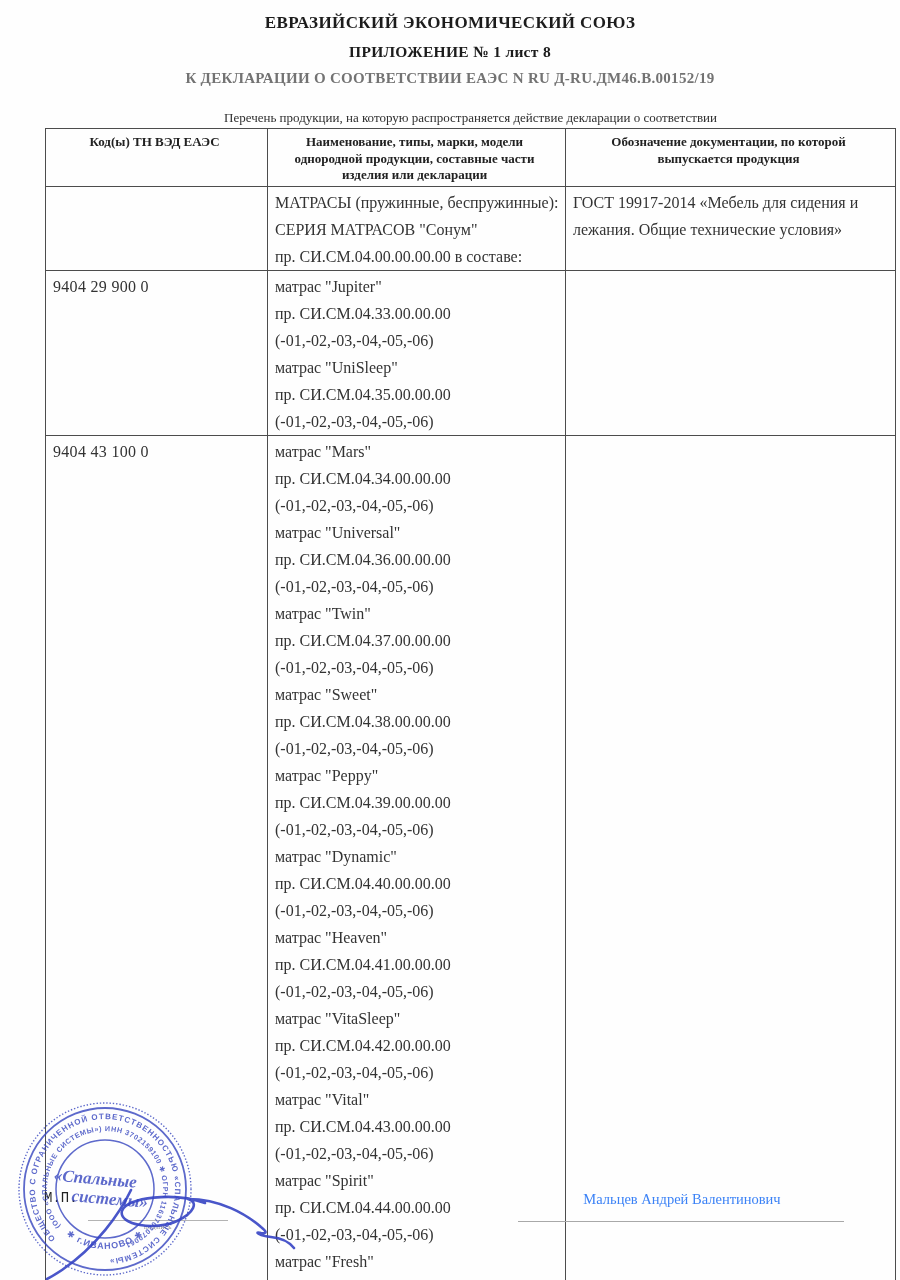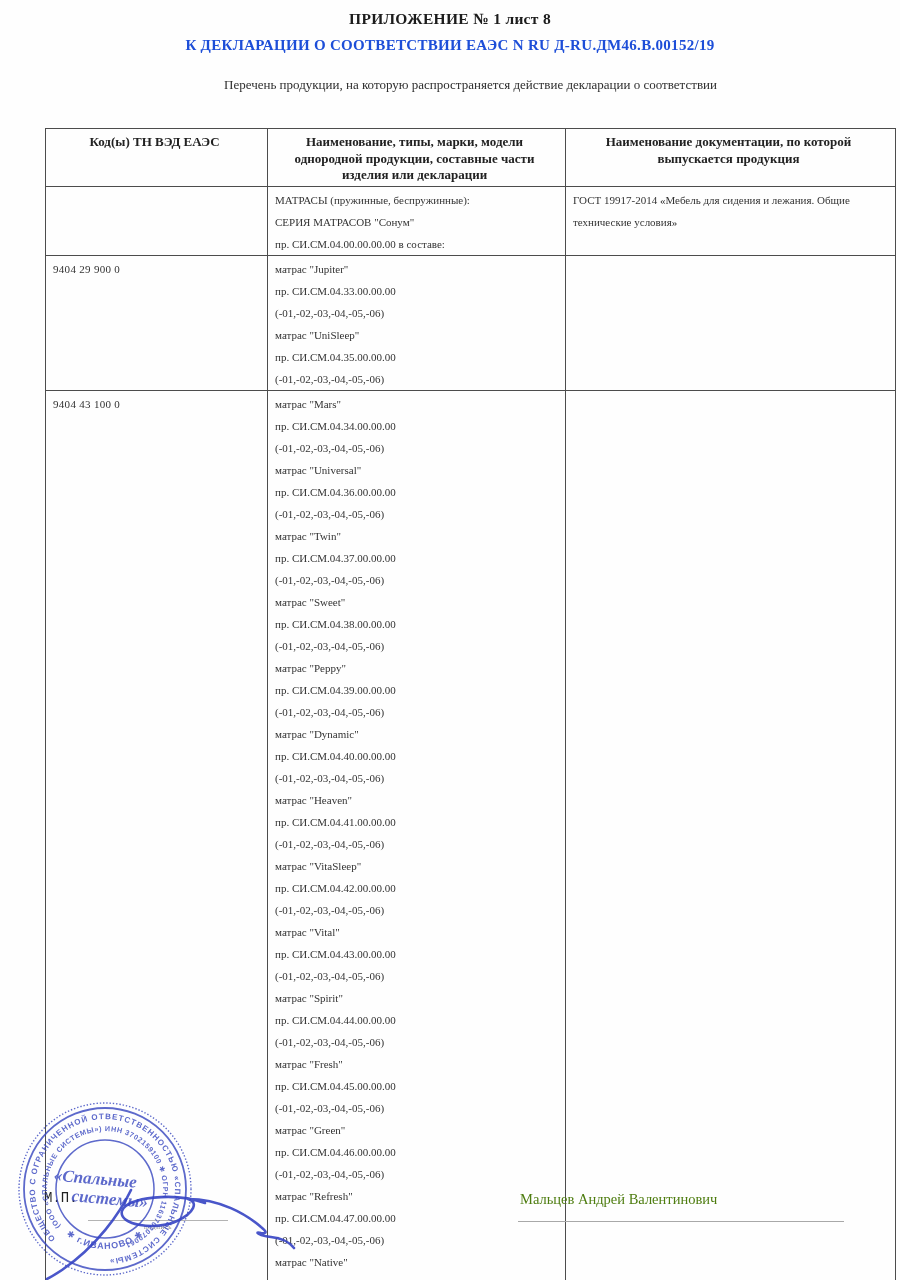--- a/index.html
+++ b/index.html
@@ -9,83 +9,84 @@
     background:#fefefe;
     overflow:hidden;
     font-family:"Liberation Serif","DejaVu Serif",serif;
     color:#2b2b2b;
     margin:0 auto;
   }
   
   .doc-header{position:absolute;top:0;left:0;width:900px;text-align:center;}
   .t1{margin-top:13px;font-size:17px;font-weight:bold;color:#1c1c1c;letter-spacing:.4px;}
   .t2{margin-top:10px;font-size:15.5px;font-weight:bold;color:#1c1c1c;letter-spacing:.3px;}
-  .t3{margin-top:9px;font-size:15px;font-weight:bold;color:#1d4ed8;letter-spacing:.3px;}
+  .t3{margin-top:9px;font-size:15px;font-weight:bold;color:#737373;letter-spacing:.3px;}
   .subtitle{margin-top:23px;font-size:13px;color:#2e2e2e;margin-left:41px;}
   
   table.products{
     position:absolute;left:45px;top:128px;
     width:850px;border-collapse:collapse;table-layout:fixed;
   }
   table.products th, table.products td{
     border:1px solid #4c4c4c;
     vertical-align:top;
     overflow:hidden;
   }
   table.products th{
     font-size:13px;font-weight:bold;color:#222;
     text-align:center;line-height:16.5px;
     padding:5px 16px 2px 12px;
   }
   table.products td{
-    font-size:11px;line-height:22px;color:#333;
+    font-size:16px;line-height:27px;color:#333;
     white-space:pre-line;
     padding:2px 6px 0 7px;
   }
   td.code-cell{padding-left:4px;letter-spacing:.3px;margin-top:44px;}
   tr.r-head{height:52px;}
   tr.r0{height:58px;}
   tr.r1{height:114px;}
   tr.r2{height:815px;}
   
   .mp-label{position:absolute;left:44px;top:1190px;font-size:14px;color:#222;z-index:3;font-family:Liberation Mono, monospace;}
   .sig-line{position:absolute;left:88px;top:1220px;width:140px;border-top:1px solid #b3b3b3;z-index:2;}
   .sig-caption{position:absolute;left:88px;top:1223px;width:140px;text-align:center;
     font-size:7px;color:#8d8d8d;letter-spacing:.5px;z-index:2;}
-  .applicant-name{position:absolute;left:520px;top:1191px;width:324px;text-align:left;
-    font-size:14.5px;color:#4d7c0f;}
+  .applicant-name{position:absolute;left:520px;top:1191px;width:324px;text-align:center;
+    font-size:14.5px;color:#3b82f6;}
   .applicant-line{position:absolute;left:518px;top:1221px;width:326px;border-top:1px solid #a8a8a8;}
   .applicant-caption{position:absolute;left:518px;top:1263px;width:326px;text-align:center;
     font-size:8px;color:#4a4a4a;letter-spacing:.5px;margin-top:20px;}
   
   .stamp-svg{position:absolute;left:13px;top:1097px;z-index:4;opacity:.82;}
   .ink-svg{position:absolute;left:0;top:0;width:900px;height:1280px;z-index:5;pointer-events:none;}
 </style>
 </head>
 <body>
 
 <div class="page">
 
   <div class="doc-header">
+    <div class="t1">ЕВРАЗИЙСКИЙ ЭКОНОМИЧЕСКИЙ СОЮЗ</div>
     <div class="t2">ПРИЛОЖЕНИЕ № 1 лист 8</div>
     <div class="t3">К ДЕКЛАРАЦИИ О СООТВЕТСТВИИ ЕАЭС N RU Д-RU.ДМ46.В.00152/19</div>
     <div class="subtitle">Перечень продукции, на которую распространяется действие декларации о соответствии</div>
   </div>
 
   <table class="products">
     <colgroup>
       <col style="width:222px">
         <col style="width:298px">
         <col style="width:330px">
     </colgroup>
     <thead>
       <tr class="r-head">
         <th>Код(ы) ТН ВЭД ЕАЭС</th>
         <th>Наименование, типы, марки, модели однородной продукции, составные части изделия или декларации</th>
-        <th>Наименование документации, по которой выпускается продукция</th>
+        <th>Обозначение документации, по которой выпускается продукция</th>
       </tr>
     </thead>
     <tbody>
       <tr class="r0">
         <td class="code-cell"></td>
         <td>МАТРАСЫ (пружинные, беспружинные):
 СЕРИЯ МАТРАСОВ "Сонум"
 пр. СИ.СМ.04.00.00.00.00 в составе:</td>
         <td>ГОСТ 19917-2014 «Мебель для сидения и лежания. Общие технические условия»</td>
       </tr>

